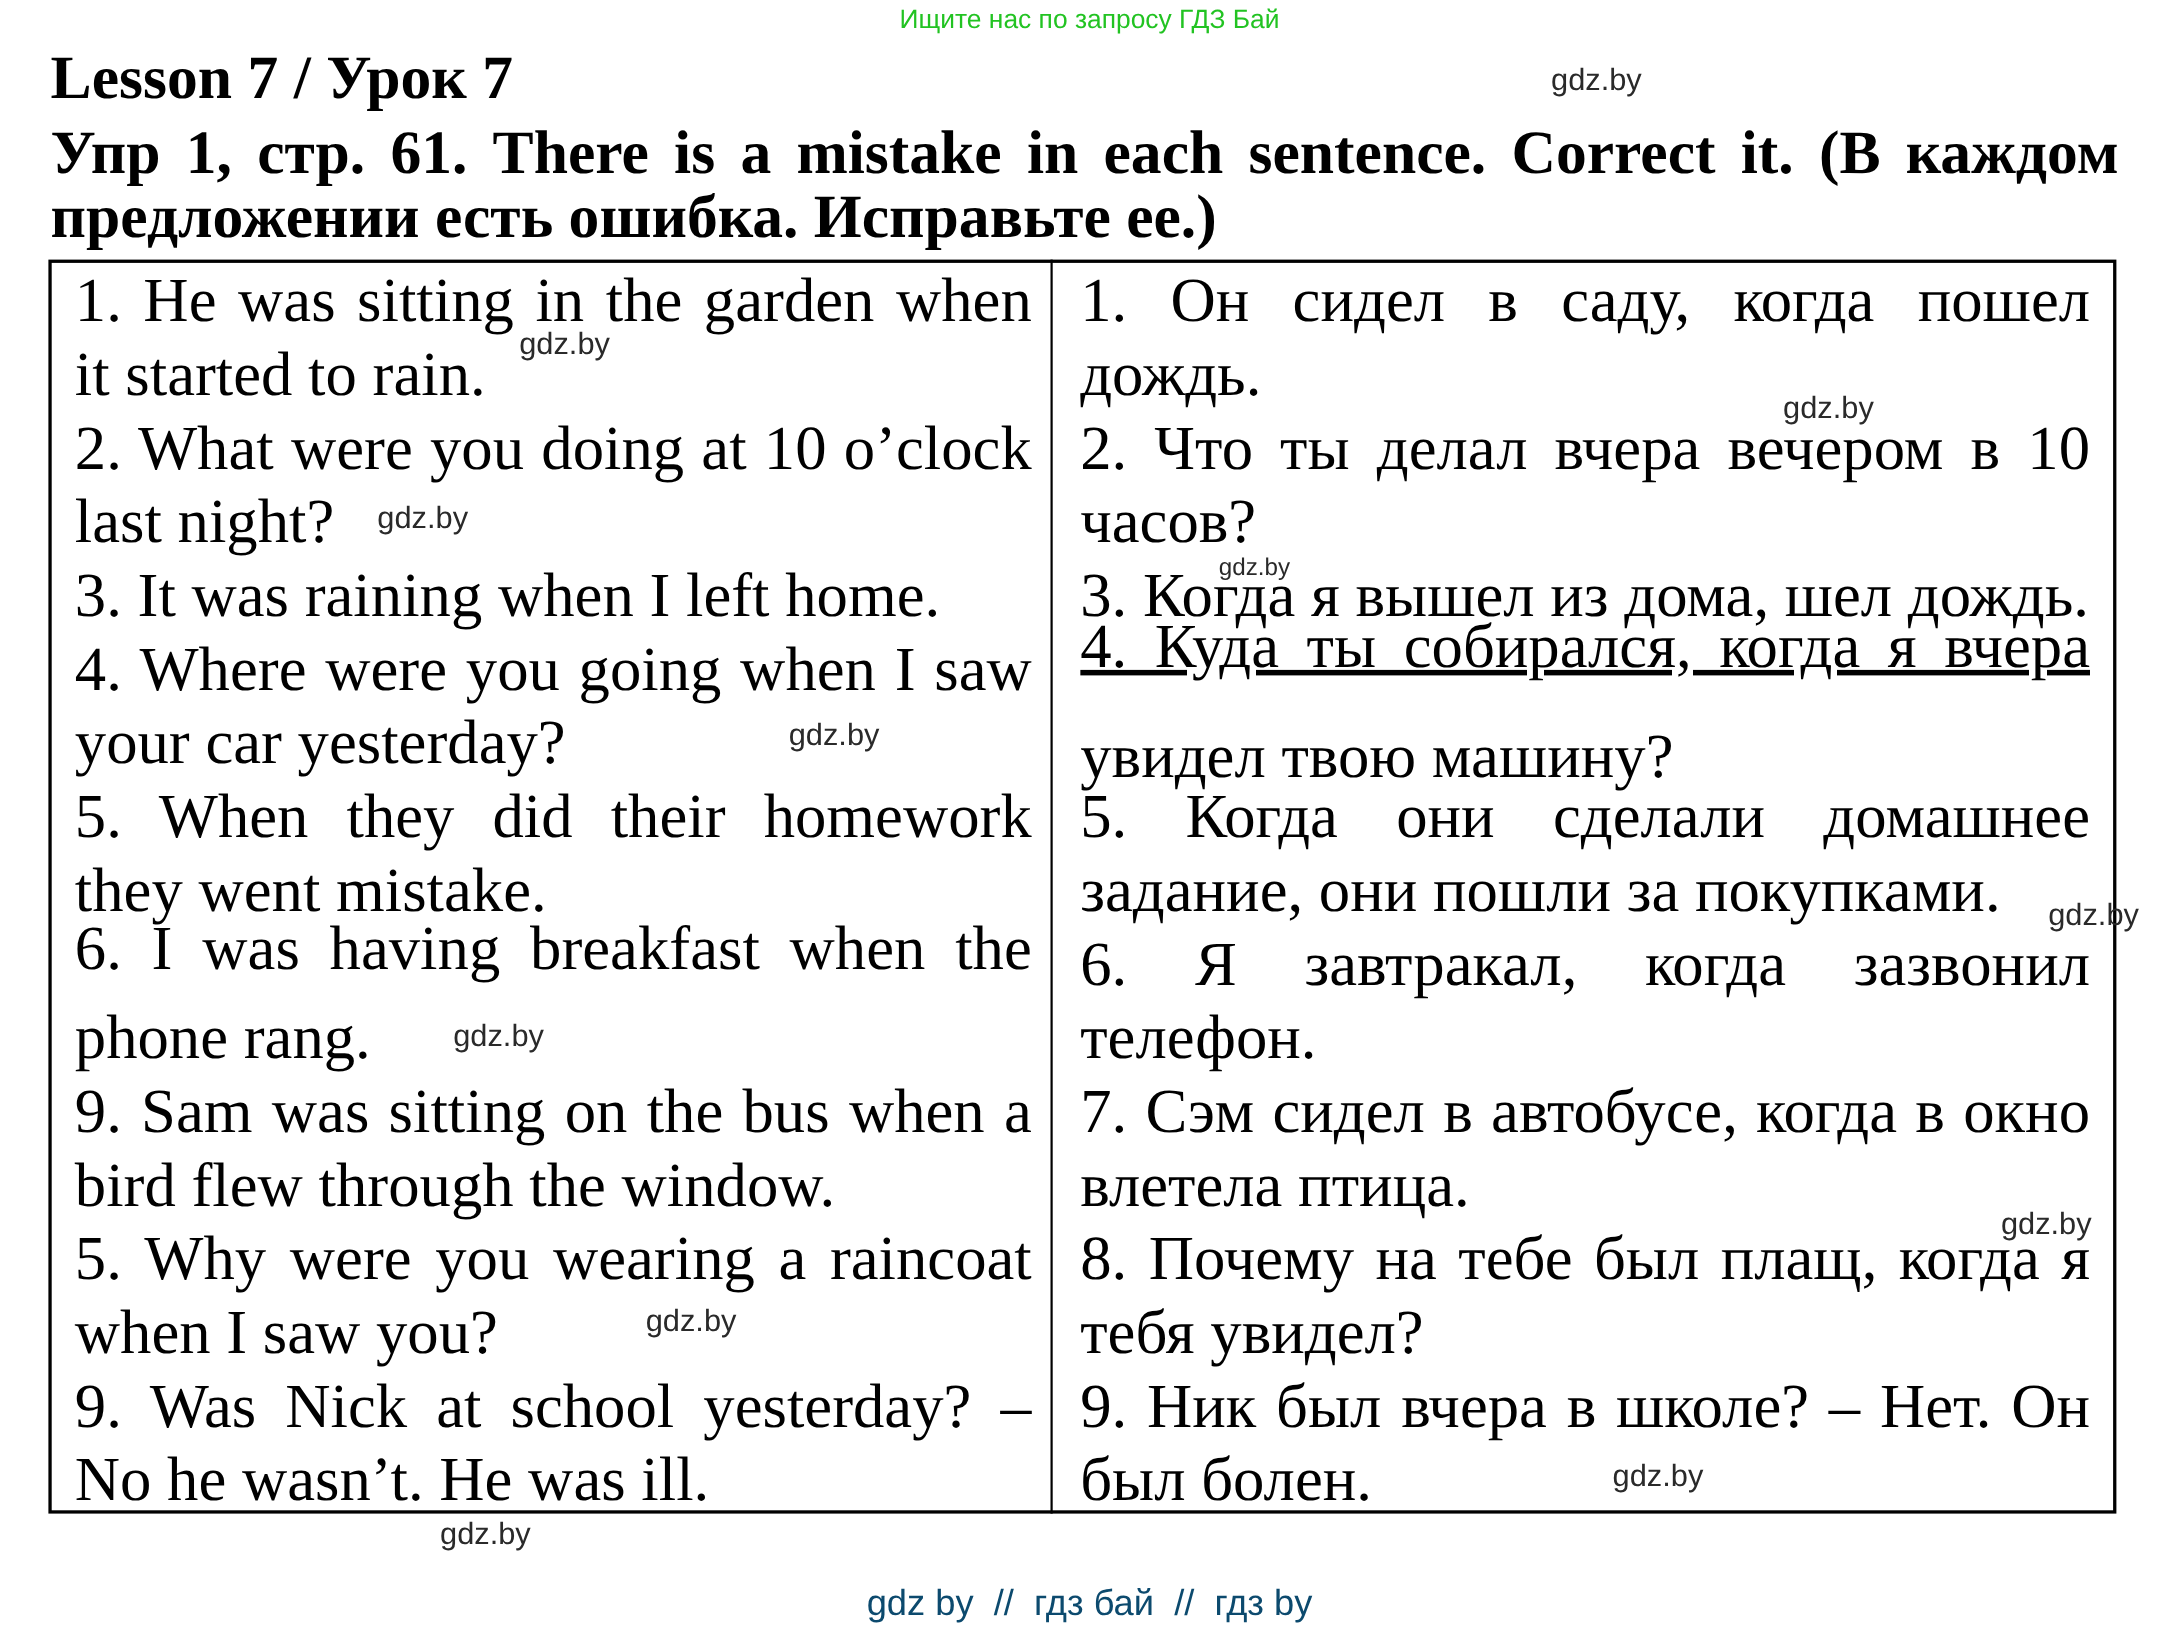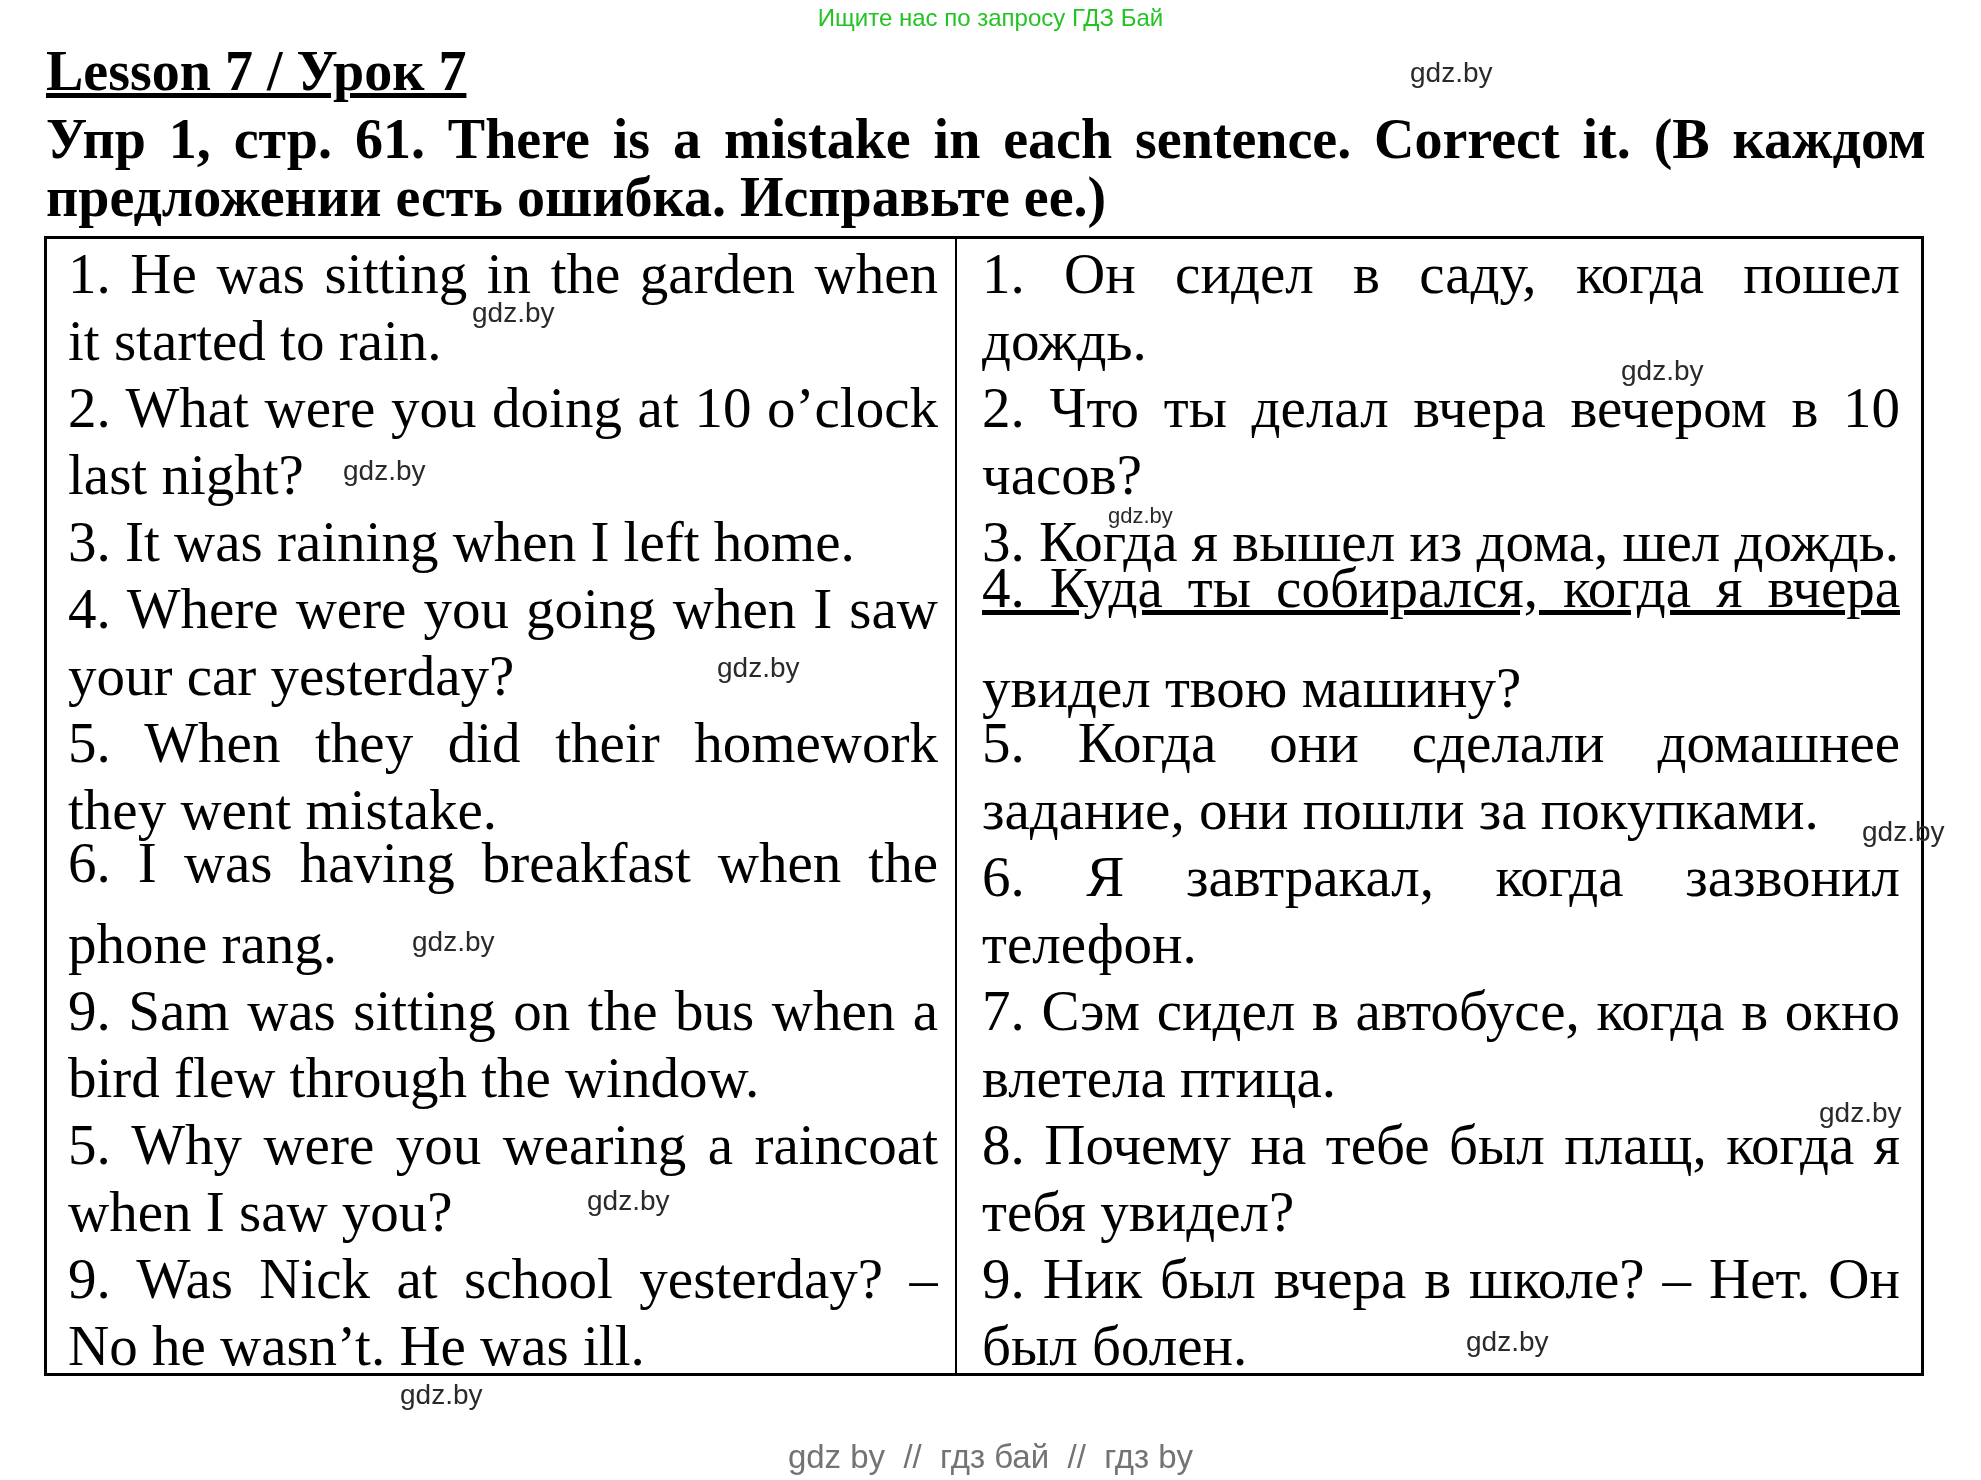--- a/index.html
+++ b/index.html
@@ -96,21 +96,21 @@
     font-size: 33px;
     line-height: 38px;
     white-space: pre;
   }
 </style>
 </head>
 <body>
 
 <div class="top-banner" style="color:#22c322;">Ищите нас по запросу ГДЗ Бай</div>
 
-<div class="title-line" style="top:40px;text-decoration:underline;">Lesson 7 / Урок 7</div>
+<div class="title-line" style="top:40px;">Lesson 7 / Урок 7</div>
 <div class="title-line justify" style="top:108px;">Упр 1, стр. 61. There is a mistake in each sentence. Correct it. (В каждом</div>
 <div class="title-line" style="top:166px;">предложении есть ошибка. Исправьте ее.)</div>
 
 <div class="answer-table"></div>
 <div class="col-divider"></div>
 
 <div>
   <div class="tline left-col justify" style="top:240px;">1. He was sitting in the garden when</div>
   <div class="tline left-col" style="top:307px;">it started to rain.</div>
   <div class="tline left-col justify" style="top:374px;">2. What were you doing at 10 o’clock</div>
@@ -156,13 +156,13 @@
 <div class="watermark" style="left:343px; top:456px; color:#2a2a2a;">gdz.by</div>
 <div class="watermark small" style="left:1108px; top:504px; color:#2a2a2a;">gdz.by</div>
 <div class="watermark" style="left:717px; top:653px; color:#2a2a2a;">gdz.by</div>
 <div class="watermark" style="left:1862px; top:817px; color:#2a2a2a;">gdz.by</div>
 <div class="watermark" style="left:412px; top:927px; color:#2a2a2a;">gdz.by</div>
 <div class="watermark" style="left:1819px; top:1098px; color:#2a2a2a;">gdz.by</div>
 <div class="watermark" style="left:587px; top:1186px; color:#2a2a2a;">gdz.by</div>
 <div class="watermark" style="left:1466px; top:1327px; color:#2a2a2a;">gdz.by</div>
 <div class="watermark" style="left:400px; top:1380px; color:#2a2a2a;">gdz.by</div>
 
-<div class="footer" style="color:#737373;">gdz by  //  гдз бай  //  гдз by</div>
+<div class="footer" style="color:#0c4a6e;">gdz by  //  гдз бай  //  гдз by</div>
 
 </body></html>

